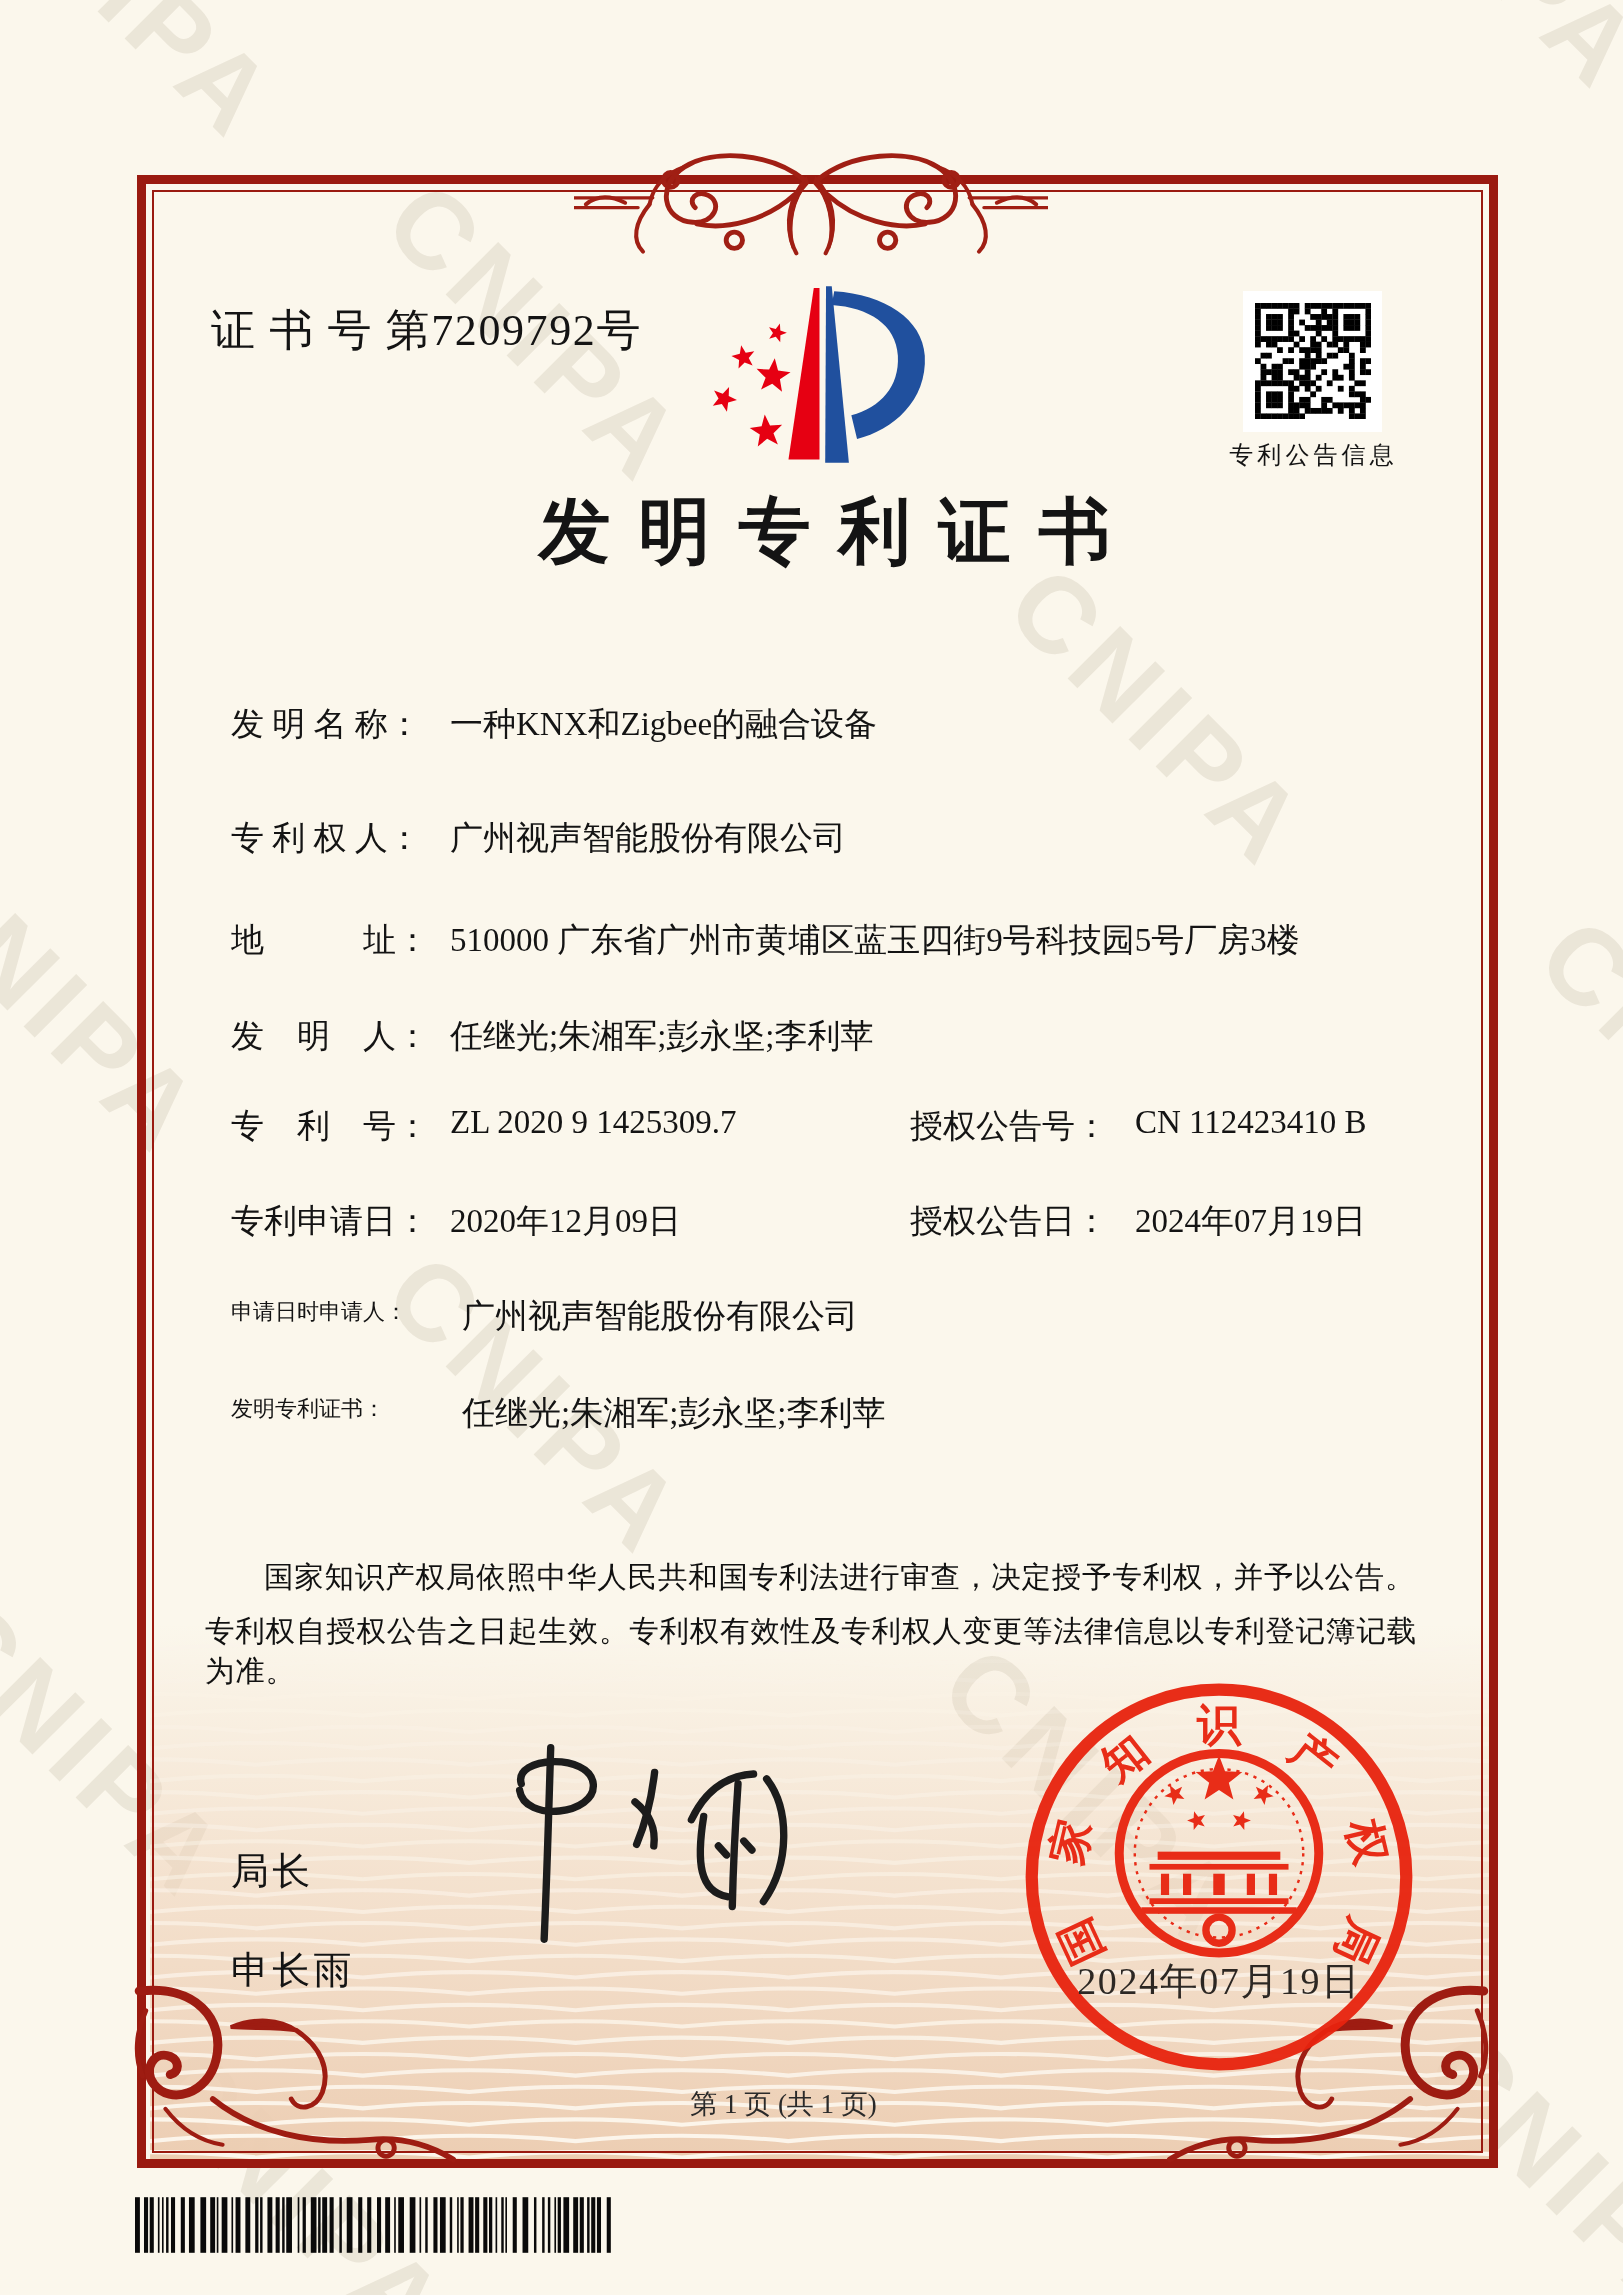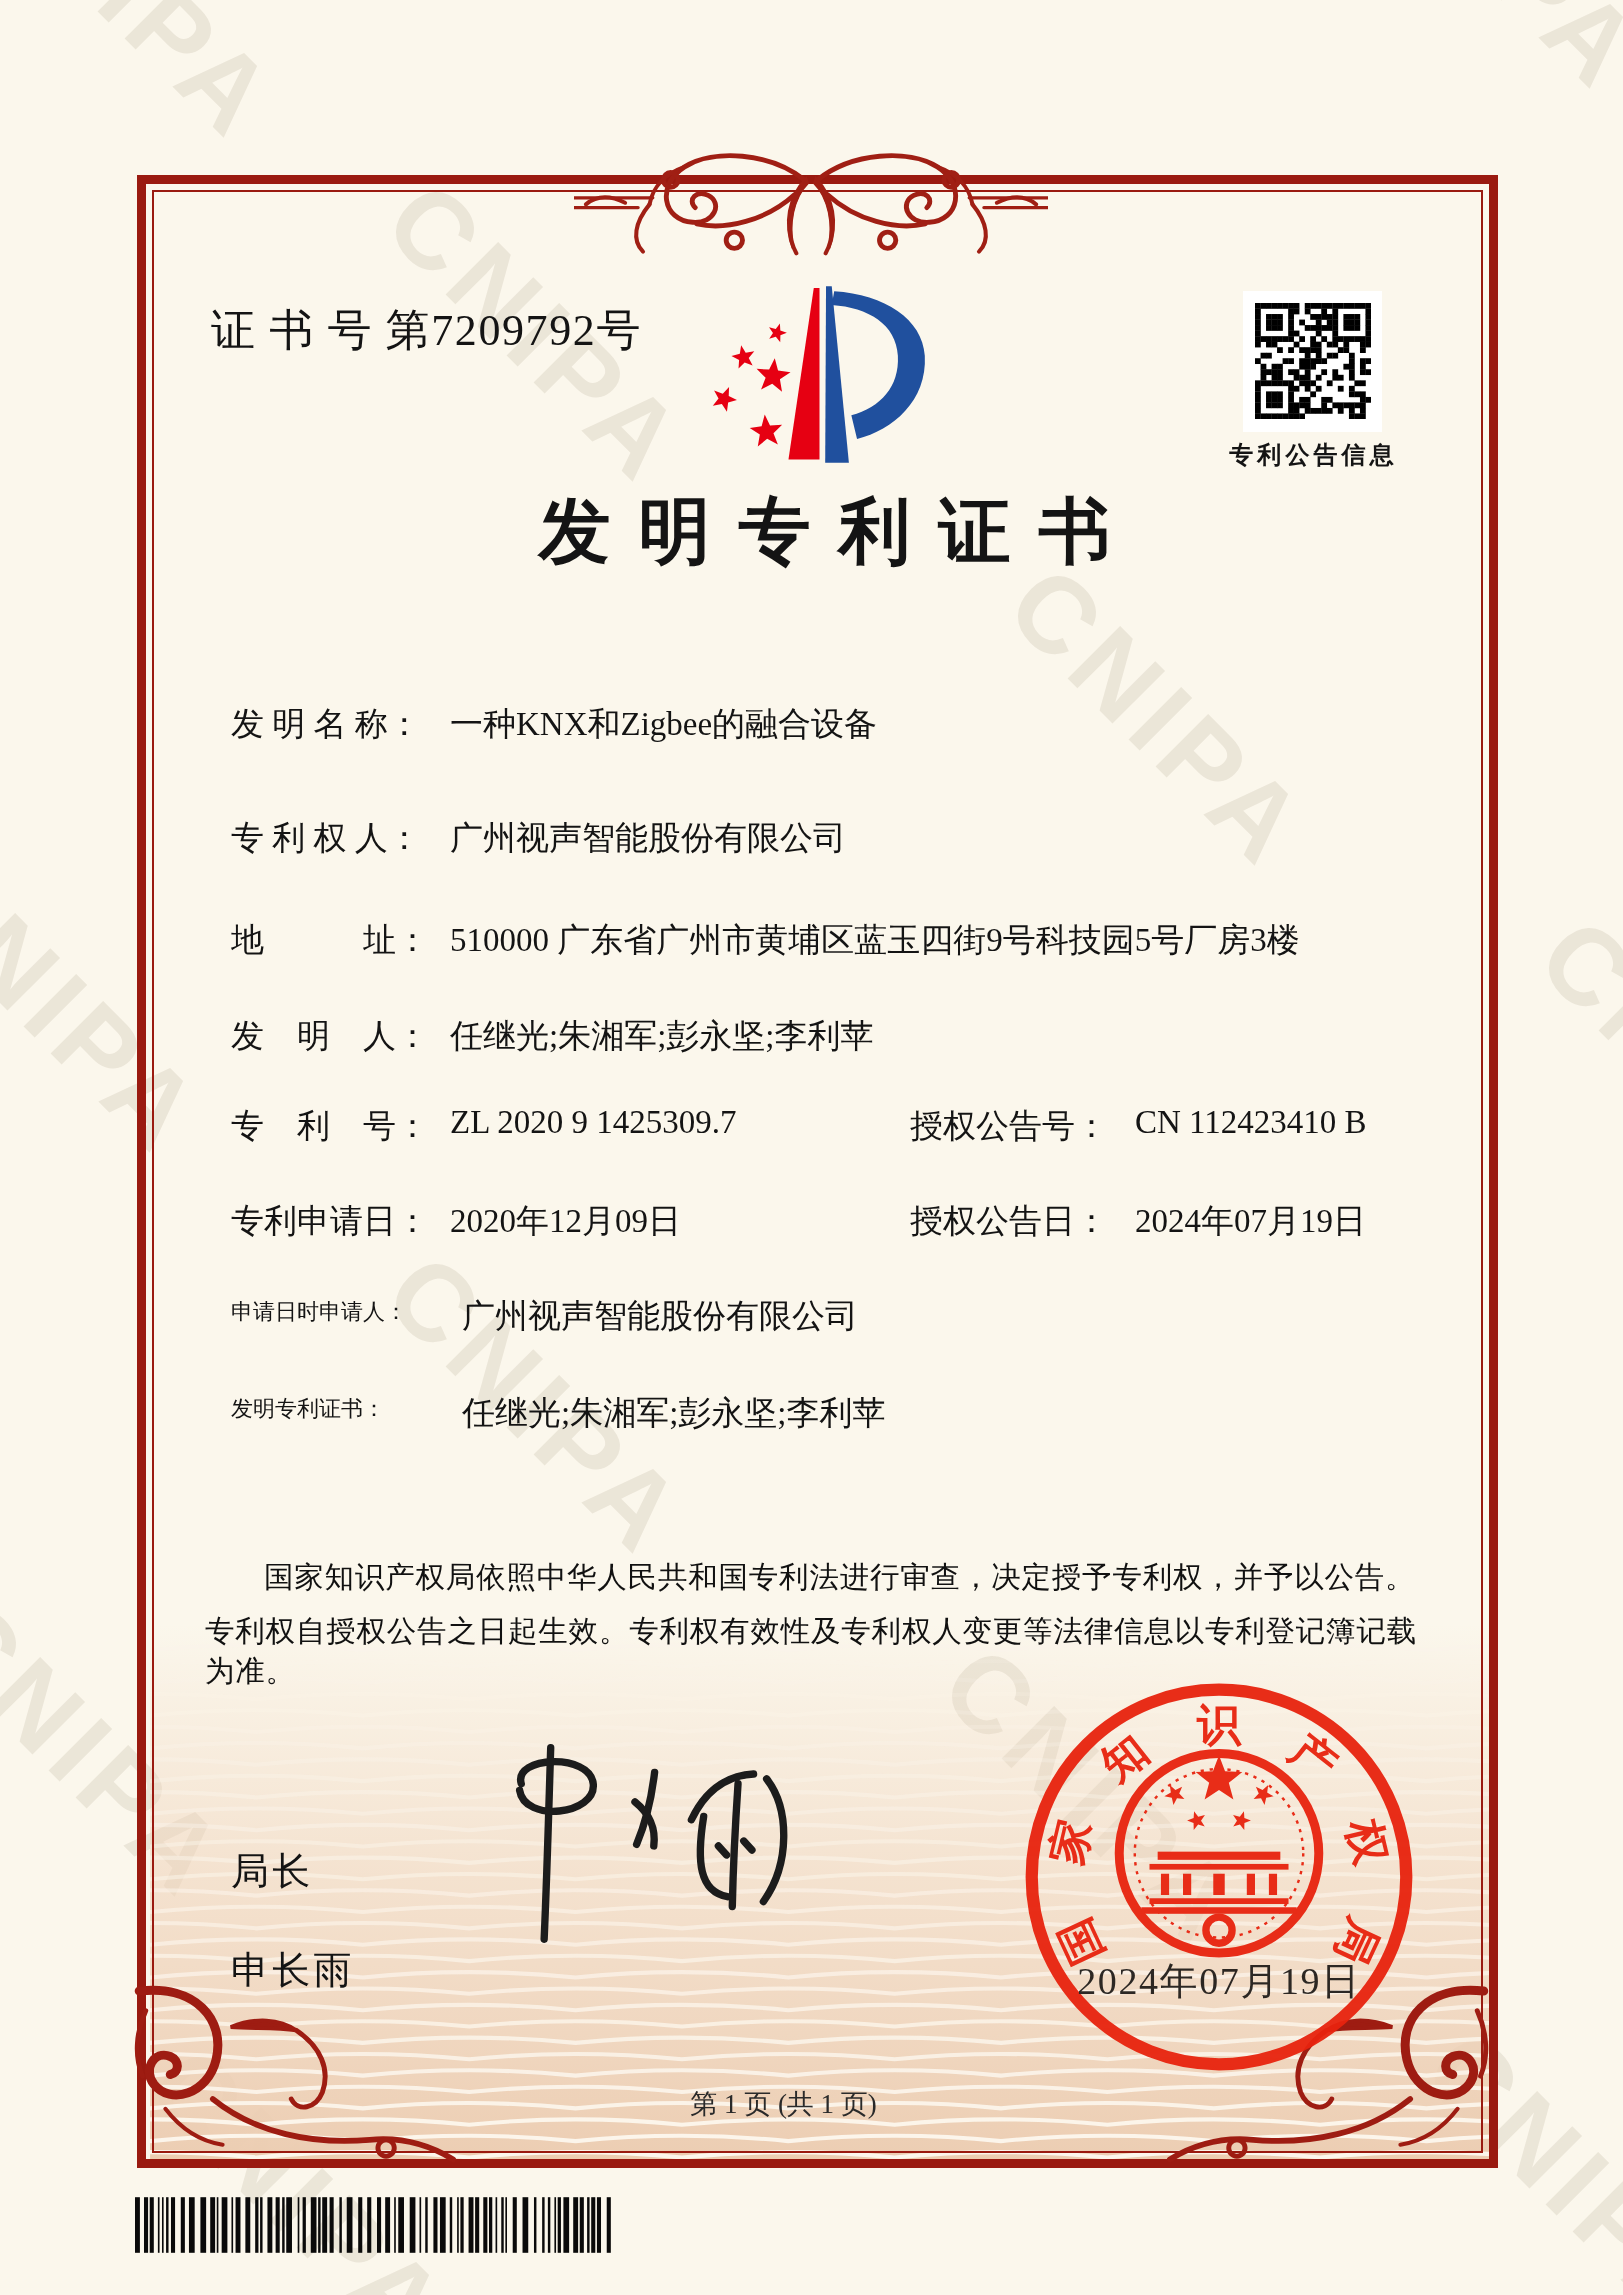--- a/index.html
+++ b/index.html
@@ -12,21 +12,21 @@
   #frame{position:absolute;left:137px;top:175px;width:1361px;height:1993px;
          border:9.8px solid #9a1a10;box-sizing:border-box;}
   #frame-inner{position:absolute;left:5.7px;top:5.7px;right:5.7px;bottom:5.7px;
          border:2.5px solid #9a1a10;}
   .orn{position:absolute;}
   #cert-no{position:absolute;left:211px;top:301px;font-size:44px;letter-spacing:1.6px;}
   #logo{position:absolute;left:697px;top:270px;}
   #qr-box{position:absolute;left:1243px;top:291px;width:139px;height:141px;background:#ffffff;}
   #qr{position:absolute;left:11.5px;top:12.3px;}
   #qr-caption{position:absolute;left:1221px;top:439px;width:185px;text-align:center;
-      font-size:24px;letter-spacing:4.1px;font-weight:bold;}
+      font-size:24px;letter-spacing:4.1px;}
   #title{position:absolute;top:484px;left:0;width:100%;text-align:center;font-size:72px;
       font-weight:bold;letter-spacing:28px;text-indent:14px;padding-left:20px;}
   .row{position:absolute;left:0;width:100%;height:46px;font-size:33px;}
   .row .lab{position:absolute;left:231px;white-space:pre;}
   .row .val{position:absolute;left:450px;white-space:pre;}
   .row .lab2{position:absolute;left:910px;white-space:pre;}
   .row .val2{position:absolute;left:1135px;white-space:pre;}
   .row-long .lab{font-size:22px;top:2.5px;}
   .row-long .val{left:462px;}
   .stmt{position:absolute;left:205px;width:1221px;font-size:29.5px;letter-spacing:0.8px;color:#111;}

